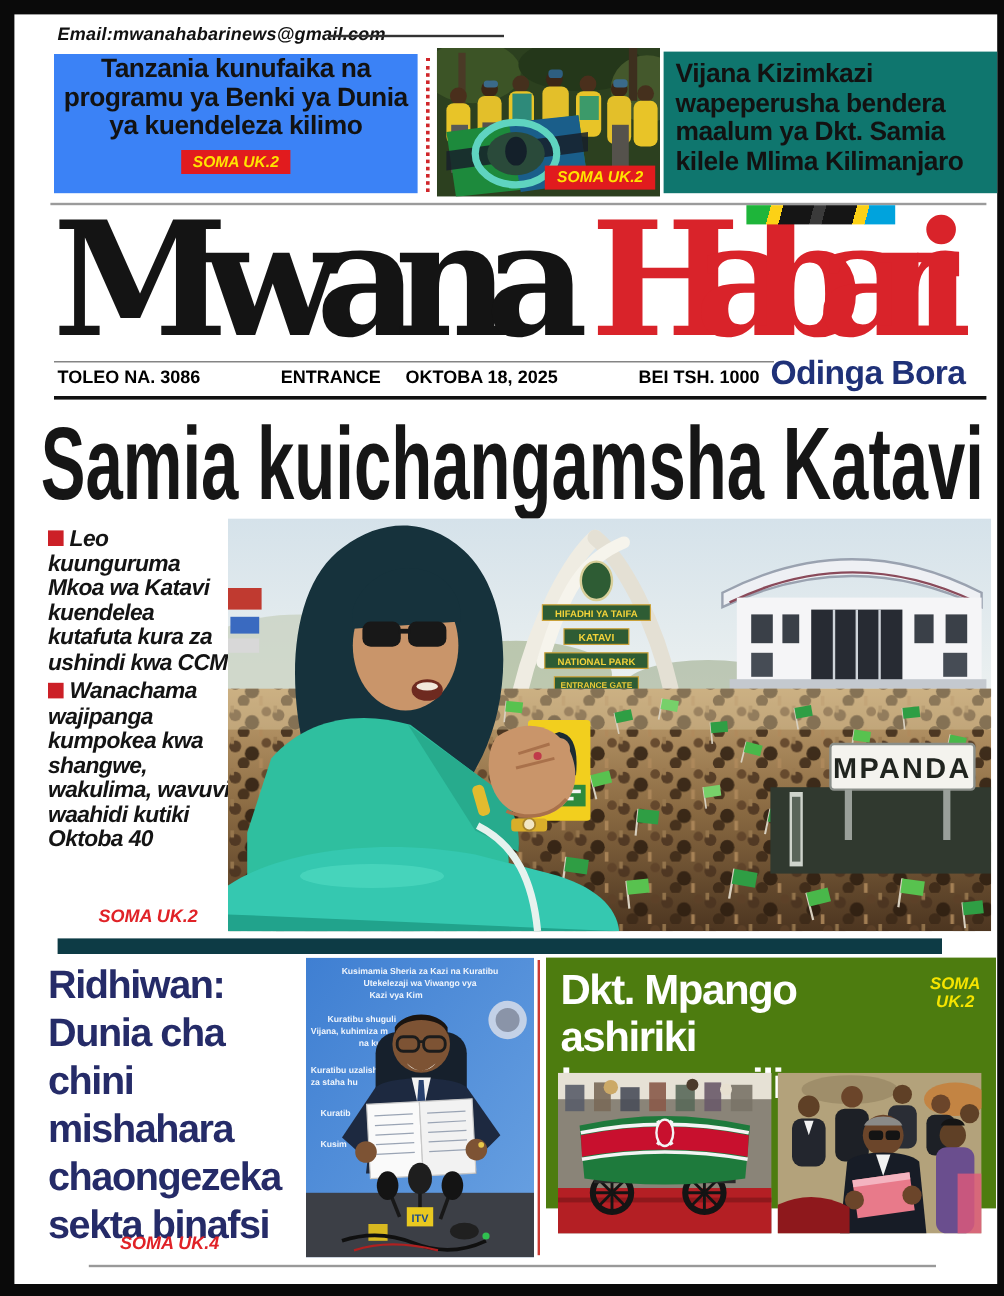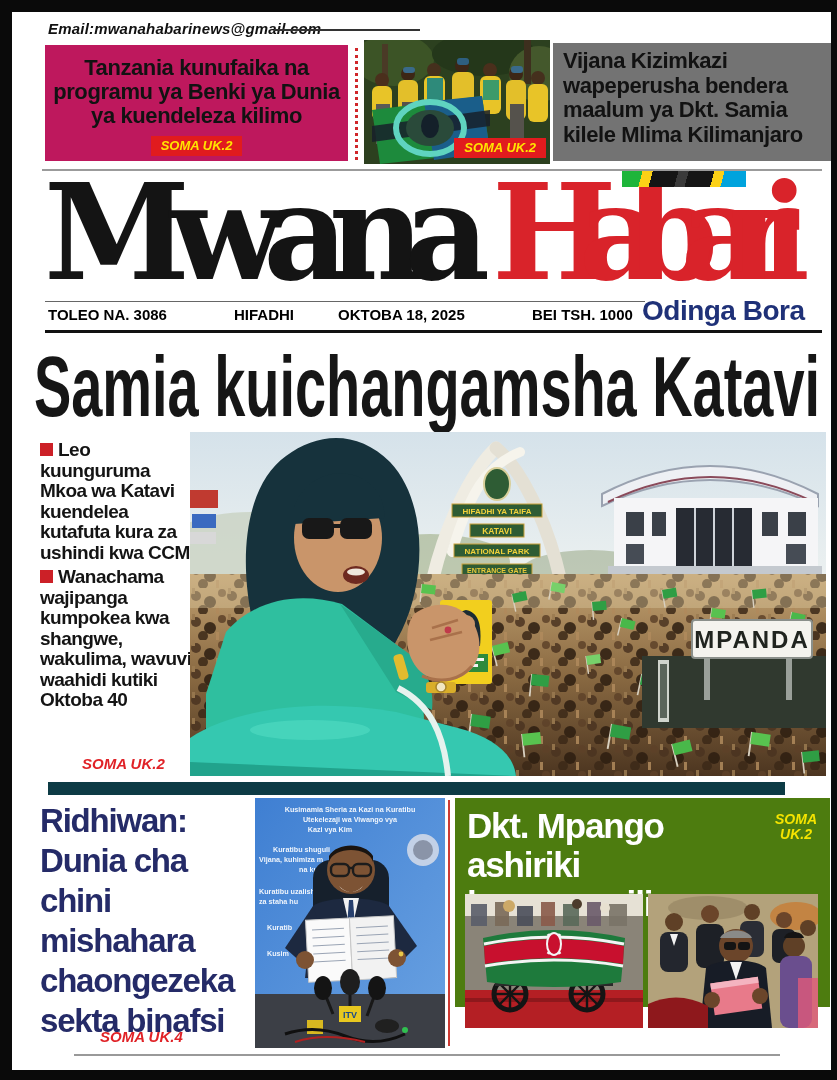--- a/index.html
+++ b/index.html
@@ -5,45 +5,45 @@
   * { margin:0; padding:0; box-sizing:border-box; }
   html,body { width:837px; height:1080px; background:#0a0a0a; font-family:"Liberation Sans", sans-serif; overflow:hidden; }
   #page { position:absolute; left:12px; top:12px; width:819px; height:1058px; background:#ffffff; }
   .abs { position:absolute; }
 
   
   .email { left:36px; top:8px; font:italic bold 15px "Liberation Sans",sans-serif; color:#111; letter-spacing:.2px; }
   .email-rule { left:262px; top:17px; width:146px; height:2px; background:#333; }
 
   
-  .teaser-blue { left:33px; top:33px; width:303px; height:116px; background:#be185d; text-align:center; padding-top:11px; }
+  .teaser-blue { left:33px; top:33px; width:303px; height:116px; background:#3b82f6; text-align:center; }
   .teaser-blue h2 { font:bold 22px/1.1 "Liberation Sans",sans-serif; color:#121212; letter-spacing:-.4px; }
   .soma-badge { display:inline-block; margin-top:7px; background:#e11b1e; color:#ffe400; font:italic bold 13px/1 "Liberation Sans",sans-serif; padding:3px 10px 4px; }
   .dotted-sep { left:343px; top:36px; height:112px; width:0; border-left:3px dotted #d0262a; }
   .top-photo { left:352px; top:28px; width:186px; height:124px; overflow:hidden; }
   .top-photo .soma-badge { position:absolute; right:4px; bottom:6px; margin:0; }
-  .teaser-yellow { left:541px; top:31px; width:278px; height:118px; background:#737373; padding:6px 10px; }
+  .teaser-yellow { left:541px; top:31px; width:278px; height:118px; background:#0f766e; padding:6px 10px; }
   .teaser-yellow h2 { font:bold 22px/1.12 "Liberation Sans",sans-serif; color:#121212; letter-spacing:-.4px; }
 
   .rule1 { left:30px; top:157px; width:780px; height:2px; background:#9b9b9b; }
 
   
   .masthead { left:30px; top:163px; width:772px; height:122px; }
   .flag-banner { left:610px; top:159px; width:124px; height:16px;
      background:linear-gradient(105deg,#1eb53a 0 16%, #fcd116 16% 24%, #151515 24% 44%, #3a3a3a 44% 52%, #151515 52% 72%, #fcd116 72% 80%, #00a3dd 80% 100%); }
   .rule2 { left:33px; top:289px; width:600px; height:1px; background:#666; }
   .info-row { top:294px; font:bold 15px "Liberation Sans",sans-serif; color:#000000;text-align:right; }
   .gazeti { left:630px; top:283px; font:bold 28px "Liberation Sans",sans-serif; color:#1f3178; letter-spacing:-.5px; }
   .rule3 { left:33px; top:318px; width:777px; height:3px; background:#111; }
 
   
   .lead-headline { left:20px; top:324px; width:792px; height:96px; }
   .lead-left { left:28px; top:428px; width:152px; font:bold 19px/1.08 "Liberation Sans",sans-serif; color:#141414; letter-spacing:-.5px; }
   .bullet-sq { display:inline-block; width:13px; height:13px; background:#cc2027; margin-right:5px; }
-  .lead-left p { margin-bottom:4px; }
+  .lead-left p { margin-bottom:4px;font-style:italic; }
   .soma-red { font:italic bold 15px "Liberation Sans",sans-serif; color:#e02227; }
   .lead-soma { left:70px; top:743px; }
   .lead-photo { left:178px; top:420px; width:636px; height:344px; }
 
   .teal-bar { left:36px; top:770px; width:737px; height:13px; background:#0d3b45; }
 
   
   .ridhiwan { left:28px; top:789px; width:218px; font:bold 33px/1.21 "Liberation Sans",sans-serif; color:#252b68; letter-spacing:-1.2px; }
   .ridhiwan-soma { left:88px; top:1016px; }
   .minister-photo { left:243px; top:786px; width:190px; height:250px; overflow:hidden; }
@@ -139,21 +139,21 @@
   <svg class="abs masthead" viewBox="0 0 772 122">
     <text y="104" font-family="'DejaVu Serif',serif" font-weight="bold" font-size="132" lengthAdjust="spacingAndGlyphs">
       <tspan x="2" textLength="446" fill="#141414">Mwana</tspan>
       <tspan x="450" textLength="318" fill="#d9232a">Habari</tspan>
     </text>
   </svg>
   <div class="abs flag-banner"></div>
 
   <div class="abs rule2"></div>
   <div class="abs info-row" style="left:36px;">TOLEO NA. 3086</div>
-  <div class="abs info-row" style="left:222px;">HIFADHI</div>
+  <div class="abs info-row" style="left:222px;">ENTRANCE</div>
   <div class="abs info-row" style="left:326px;">OKTOBA 18, 2025</div>
   <div class="abs info-row" style="left:508px;margin-left:12px;">BEI TSH.  1000</div>
   <div class="abs gazeti">Odinga Bora</div>
   <div class="abs rule3"></div>
 
   <svg class="abs lead-headline" viewBox="0 0 792 96">
     <text x="2" y="80" font-family="'Liberation Sans',sans-serif" font-weight="bold" font-size="86" fill="#161616" textLength="786" lengthAdjust="spacingAndGlyphs">Samia kuichangamsha Katavi</text>
   </svg>
 
   <div class="abs lead-left">

